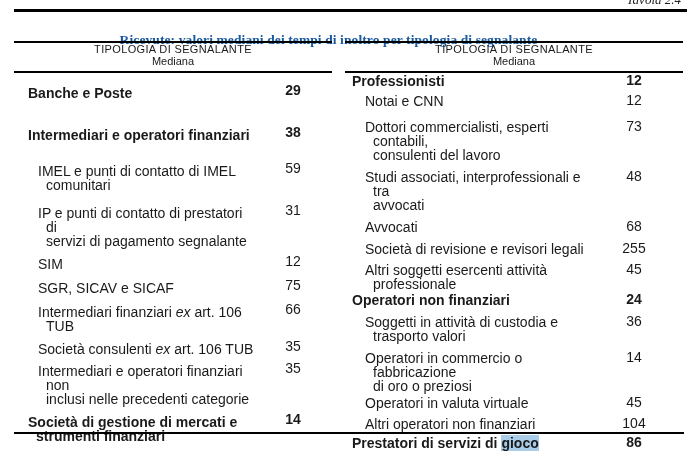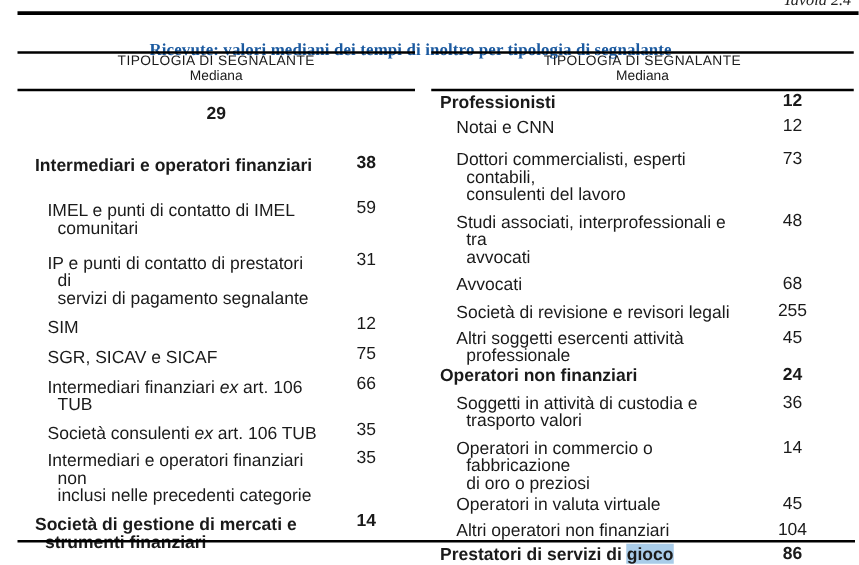--- a/index.html
+++ b/index.html
@@ -51,20 +51,21 @@
 <div class="tavola">Tavola 2.4</div>
 <div class="toprule"></div>
 <div class="page-title">Ricevute: valori mediani dei tempi di inoltro per tipologia di segnalante</div>
 
 <div class="tbl tbl-left">
   <div class="thead">
     <div class="th-type">TIPOLOGIA DI SEGNALANTE</div>
     <div class="th-med">Mediana</div>
   </div>
   <div class="row cat" style="margin-top:13px">
+    <div class="label">Banche e Poste</div>
     <div class="val">29</div>
   </div>
   <div class="row cat" style="margin-top:28px">
     <div class="label">Intermediari e operatori finanziari</div>
     <div class="val">38</div>
   </div>
   <div class="row sub" style="margin-top:22px">
     <div class="label">IMEL e punti di contatto di IMEL
 comunitari</div>
     <div class="val">59</div>

